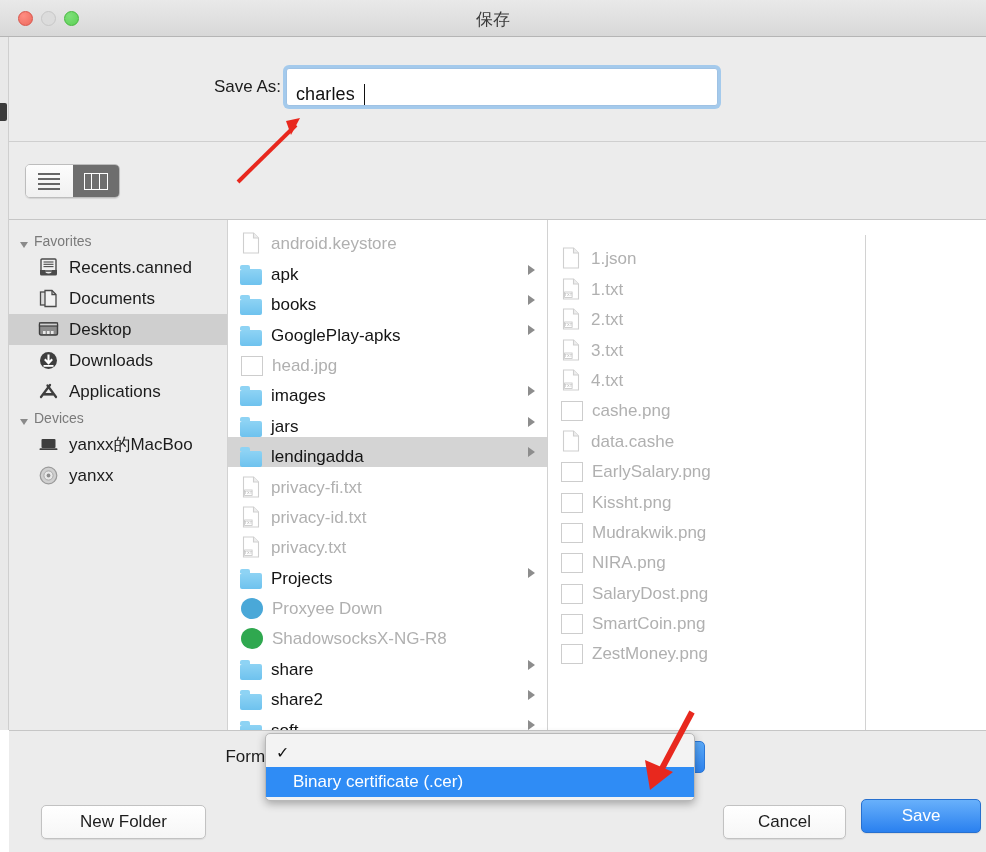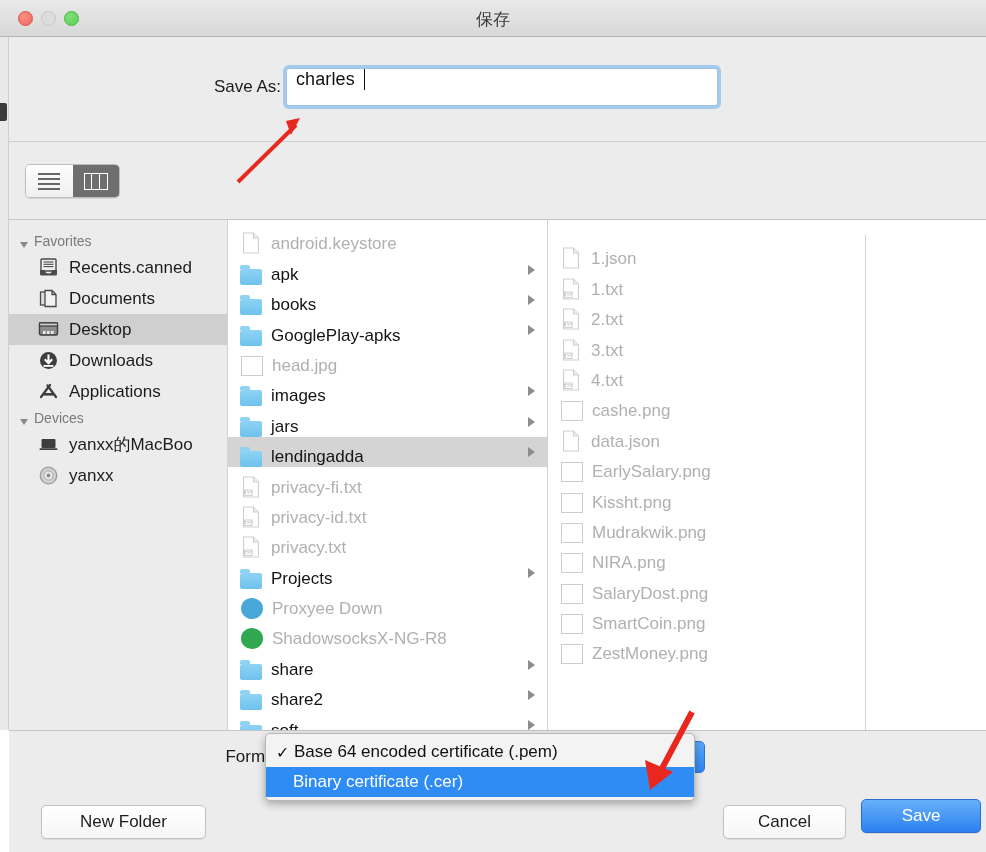--- a/index.html
+++ b/index.html
@@ -50,21 +50,21 @@
     background: #ececec; border-bottom: 1px solid #cfcfcf;
   }
   .saveas-label {
     position: absolute; left: 172px; top: 40px; width: 100px;
     text-align: right; font-size: 17px; color: #1c1c1c;
   }
   .saveas-field {
     position: absolute; left: 277px; top: 31px; width: 432px; height: 38px;
     background: #ffffff; border: 1px solid #9fc2e4; border-radius: 3px;
     box-shadow: 0 0 0 3px rgba(120,180,235,0.62);
-    display: flex; align-items: flex-start; gap: 8px;
+    display: flex; align-items: flex-end; gap: 8px;
   }
   .saveas-value {
     font-size: 18px; color: #111; padding-left: 9px; letter-spacing: 0.1px;
   }
   .caret {
     display: inline-block; width: 1.5px; height: 21px;
     background: #111; margin-left: 1px;
   }
 
   
@@ -507,21 +507,21 @@
         </div>
         <div class="frow dim">
           <span class="ic img"><span class="sw" style="background: rgb(240, 123, 34);"></span></span>
           <span class="fname">cashe.png</span>
         </div>
         <div class="frow dim">
           <span class="ic"><svg width="22" height="22" viewBox="0 0 22 22">
               <path d="M3.5 1 h10 l5 5 v15 h-15 z" fill="#fff" stroke="#cfcfcf" stroke-width="1.1"></path>
               <path d="M13.5 1 v5 h5" fill="#eee" stroke="#cfcfcf" stroke-width="1.1"></path>
             </svg></span>
-          <span class="fname">data.json</span>
+          <span class="fname">data.cashe</span>
         </div>
         <div class="frow dim">
           <span class="ic img"><span class="sw" style="background: rgb(35, 200, 210);"></span></span>
           <span class="fname">EarlySalary.png</span>
         </div>
         <div class="frow dim">
           <span class="ic img"><span class="sw" style="background: rgb(31, 111, 208);"></span></span>
           <span class="fname">Kissht.png</span>
         </div>
         <div class="frow dim">
@@ -549,21 +549,20 @@
   </div>
 
   <div class="format-row">
     <div class="format-label">Format:</div>
   </div>
   <div class="format-popup-stub"></div>
 
   <div class="dropdown" id="dropdown">
       <div class="dd-item">
         <span class="check">✓</span>
-        <span>Base 64 encoded certificate (.pem)</span>
       </div>
       <div class="dd-item active">
         <span class="check"></span>
         <span>Binary certificate (.cer)</span>
       </div>
     </div>
 
   <div class="bottombar">
     <div class="btn btn-newfolder">New Folder</div>
     <div class="btn btn-cancel">Cancel</div>

